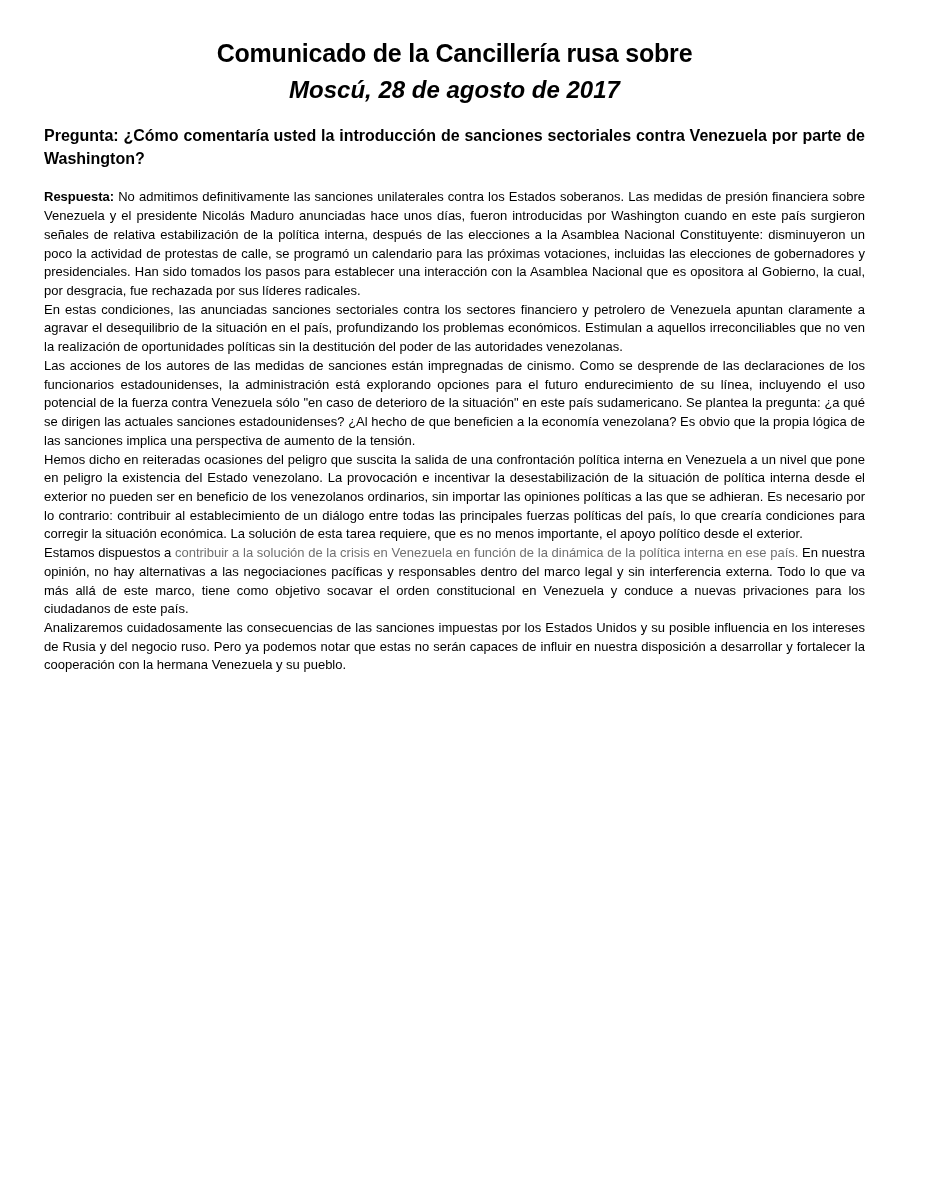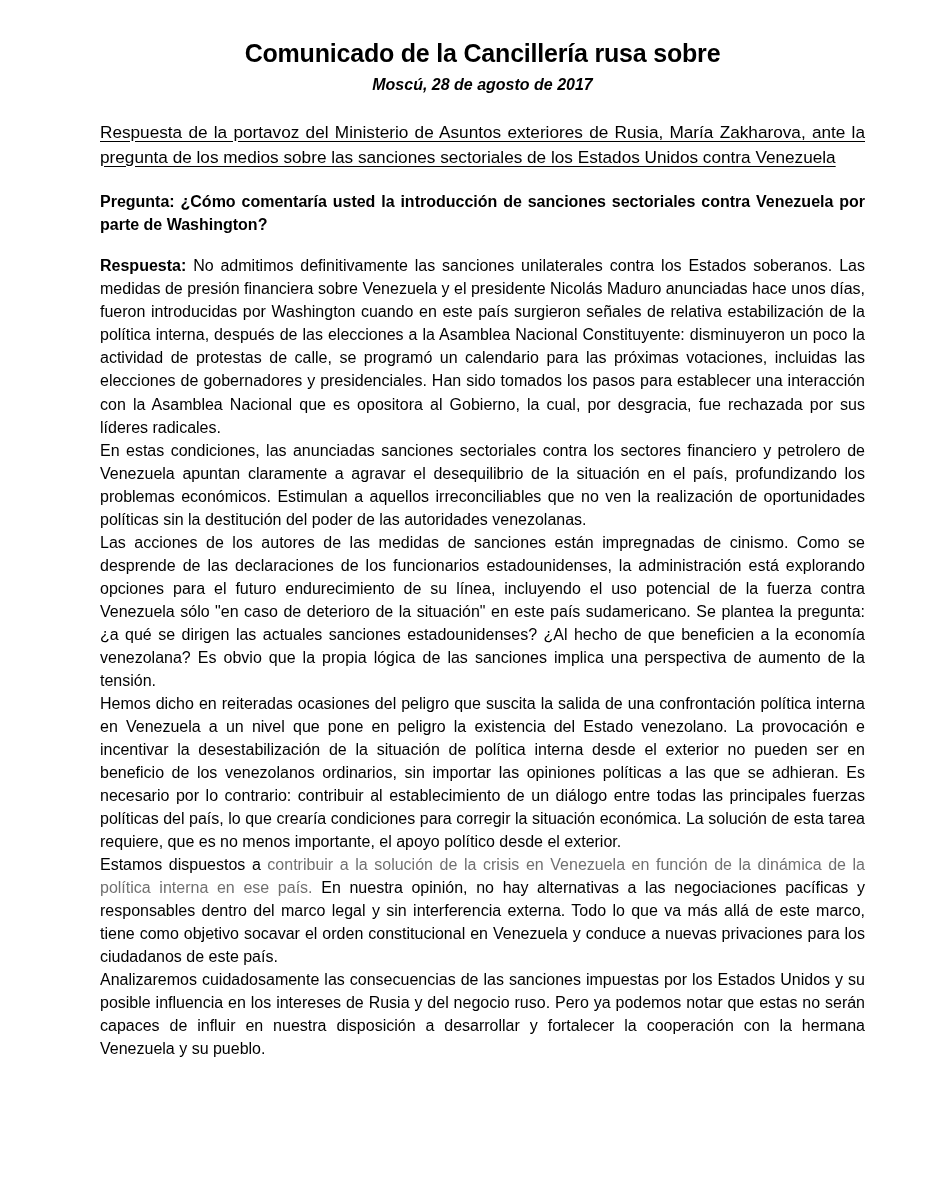--- a/index.html
+++ b/index.html
@@ -10,39 +10,39 @@
   body {
     width: 937px;
     min-height: 1199px;
     font-family: "Liberation Sans", sans-serif;
     color: #000000;
   }
   .page {
     width: 937px;
     min-height: 1199px;
     box-sizing: border-box;
-    padding: 28px 72px 10px 100px;
+    padding: 28px 72px 10px 44px;
     background: #ffffff;
   }
   .doc-title {
     text-align: center;
     font-size: 25px;
     font-weight: bold;
     line-height: 1.24;
     margin: 10px 0 0 0;
     letter-spacing: -0.2px;
   }
   .doc-title .line2 {
     display: block;
   }
   .doc-subtitle {
     text-align: center;
     font-style: italic;
     font-weight: bold;
-    font-size: 16px;
+    font-size: 24px;
     margin: 7px 0 0 0;
   }
   .lead {
     margin: 26px 0 0 0;
     font-size: 17.2px;
     line-height: 1.45;
     text-align: justify;
     text-decoration: underline;
     text-underline-offset: 3px;
   }
@@ -51,21 +51,21 @@
     font-size: 16px;
     font-weight: bold;
     line-height: 1.42;
     text-align: justify;
   }
   .body-block {
     margin: 18px 0 0 0;
   }
   p.para {
     margin: 0;
-    font-size: 16px;
+    font-size: 13px;
     line-height: 1.44;
     text-align: justify;
   }
   p.para.first {
     margin-top: 0;
   }
   .lbl {
     font-weight: bold;
   }
   .grey {
@@ -76,21 +76,20 @@
 <body>
 
 <div class="page">
 
   <h1 class="doc-title">
     <span>Comunicado de la Cancillería rusa sobre</span>
   </h1>
 
   <div class="doc-subtitle">Moscú, 28 de agosto de 2017</div>
 
-  <div class="lead">Respuesta de la portavoz del Ministerio de Asuntos exteriores de Rusia, María Zakharova, ante la pregunta de los medios sobre las sanciones sectoriales de los Estados Unidos contra Venezuela</div>
 
   <div class="question">
     <span class="lbl">Pregunta:</span>
     <span>¿Cómo comentaría usted la introducción de sanciones sectoriales contra Venezuela por parte de Washington?</span>
   </div>
 
   <div class="body-block">
 
     <p class="para first">
       <span class="lbl">Respuesta:</span><span> No admitimos definitivamente las sanciones unilaterales contra los Estados soberanos. Las medidas de presión financiera sobre Venezuela y el presidente Nicolás Maduro anunciadas hace unos días, fueron introducidas por Washington cuando en este país surgieron señales de relativa estabilización de la política interna, después de las elecciones a la Asamblea Nacional Constituyente: disminuyeron un poco la actividad de protestas de calle, se programó un calendario para las próximas votaciones, incluidas las elecciones de gobernadores y presidenciales. Han sido tomados los pasos para establecer una interacción con la Asamblea Nacional que es opositora al Gobierno, la cual, por desgracia, fue rechazada por sus líderes radicales.</span>

